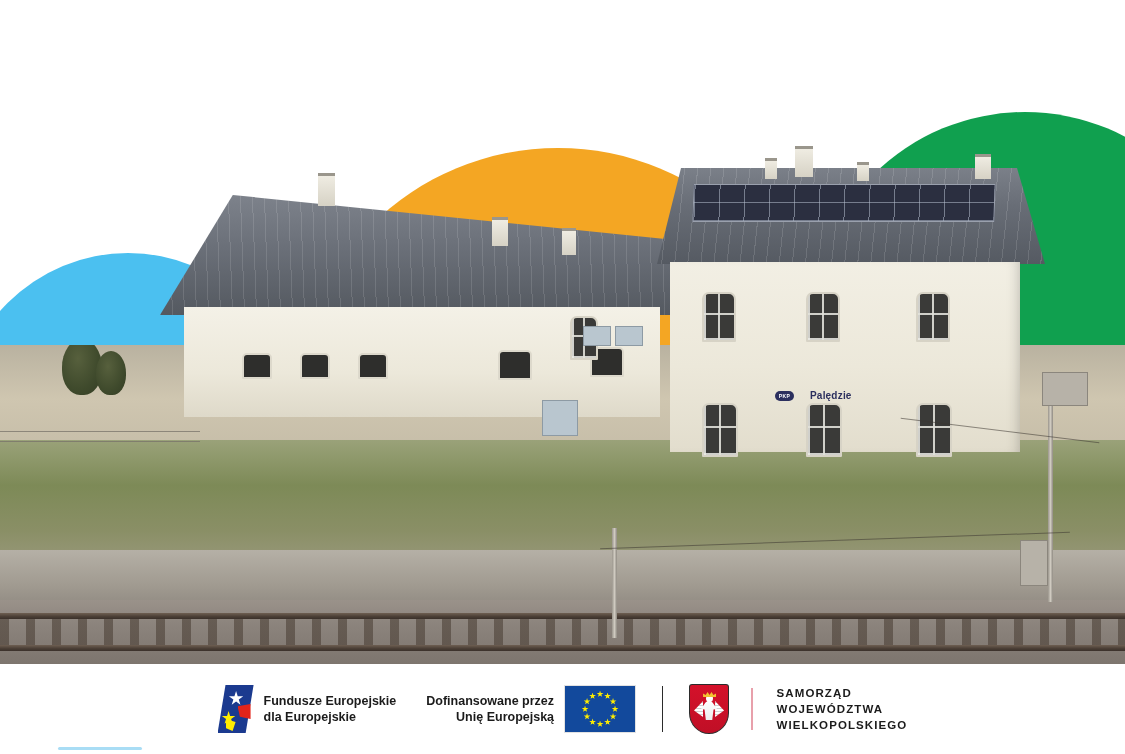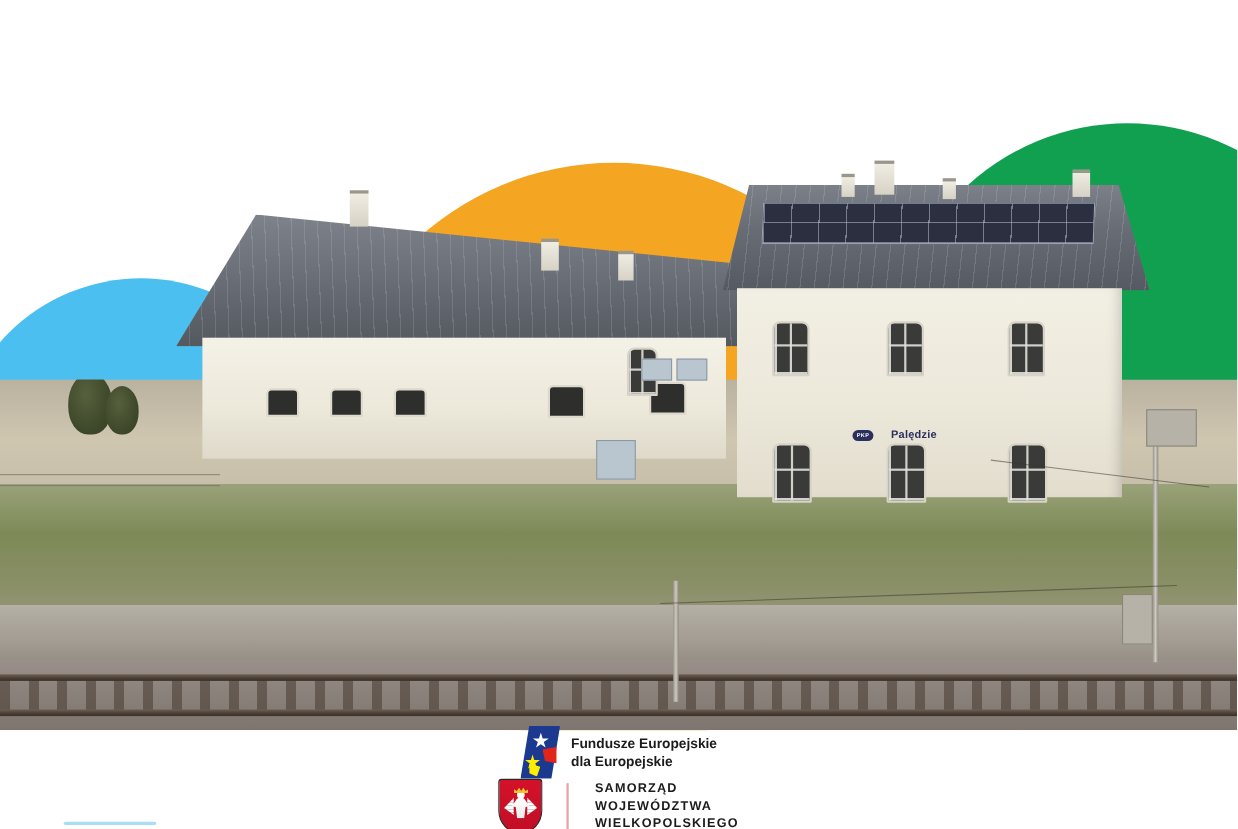--- a/index.html
+++ b/index.html
@@ -284,21 +284,20 @@
     position: absolute;
     left: 0;
     top: 664px;
     width: 1125px;
     height: 90px;
     background: #ffffff;
     display: flex;
     align-items: center;
     justify-content: center;
     gap: 0;
-    flex-direction: column;
   }
   .logo-block {
     display: flex;
     align-items: center;
     gap: 10px;
   }
   .logo-block + .logo-block { margin-left: 30px; }
 
   .logo-text {
     font-family: "Liberation Sans", sans-serif;
@@ -528,20 +527,40 @@
         <div class="fe-star yellow"></div>
         <div class="fe-dot-yellow2"></div>
       </div>
       <div class="logo-text">
         <div>Fundusze Europejskie</div>
         <div>dla Europejskie</div>
       </div>
     </div>
 
 
+    <div class="logo-block">
+      <div class="logo-text right">
+        <div>Dofinansowane przez</div>
+        <div>Unię Europejską</div>
+      </div>
+      <div class="eu-flag" id="eu-flag">
+          <div class="eu-star" style="left: 31.5px; top: 4.5px; background: rgb(255, 237, 0);"></div>
+          <div class="eu-star" style="left: 39px; top: 6.50962px; background: rgb(255, 237, 0);"></div>
+          <div class="eu-star" style="left: 44.4904px; top: 12px; background: rgb(255, 237, 0);"></div>
+          <div class="eu-star" style="left: 46.5px; top: 19.5px; background: rgb(255, 237, 0);"></div>
+          <div class="eu-star" style="left: 44.4904px; top: 27px; background: rgb(255, 237, 0);"></div>
+          <div class="eu-star" style="left: 39px; top: 32.4904px; background: rgb(255, 237, 0);"></div>
+          <div class="eu-star" style="left: 31.5px; top: 34.5px; background: rgb(255, 237, 0);"></div>
+          <div class="eu-star" style="left: 24px; top: 32.4904px; background: rgb(255, 237, 0);"></div>
+          <div class="eu-star" style="left: 18.5096px; top: 27px; background: rgb(255, 237, 0);"></div>
+          <div class="eu-star" style="left: 16.5px; top: 19.5px; background: rgb(255, 237, 0);"></div>
+          <div class="eu-star" style="left: 18.5096px; top: 12px; background: rgb(255, 237, 0);"></div>
+          <div class="eu-star" style="left: 24px; top: 6.50962px; background: rgb(255, 237, 0);"></div>
+        </div>
+    </div>
 
     <div class="divider-vert"></div>
 
     <div class="logo-block">
       <div class="coa">
         <div class="shield"></div>
         <div class="wing-l"></div>
         <div class="wing-r"></div>
         <div class="eagle-body"></div>
         <div class="eagle-head"></div>

